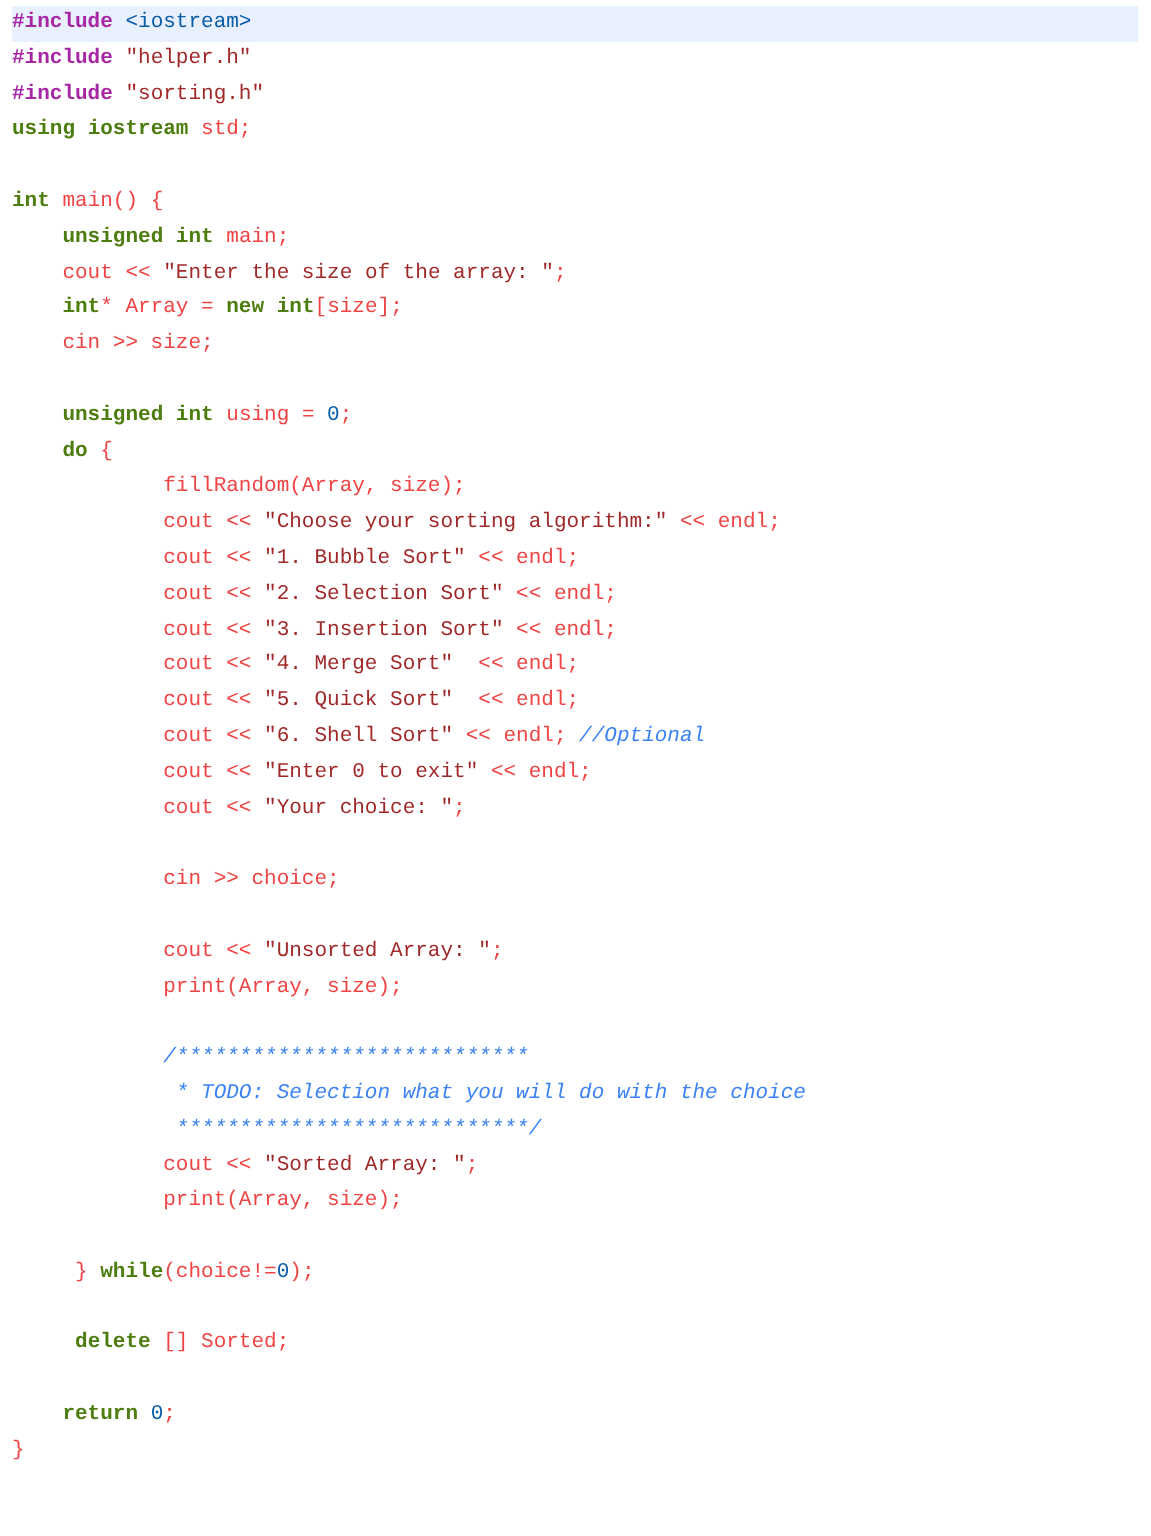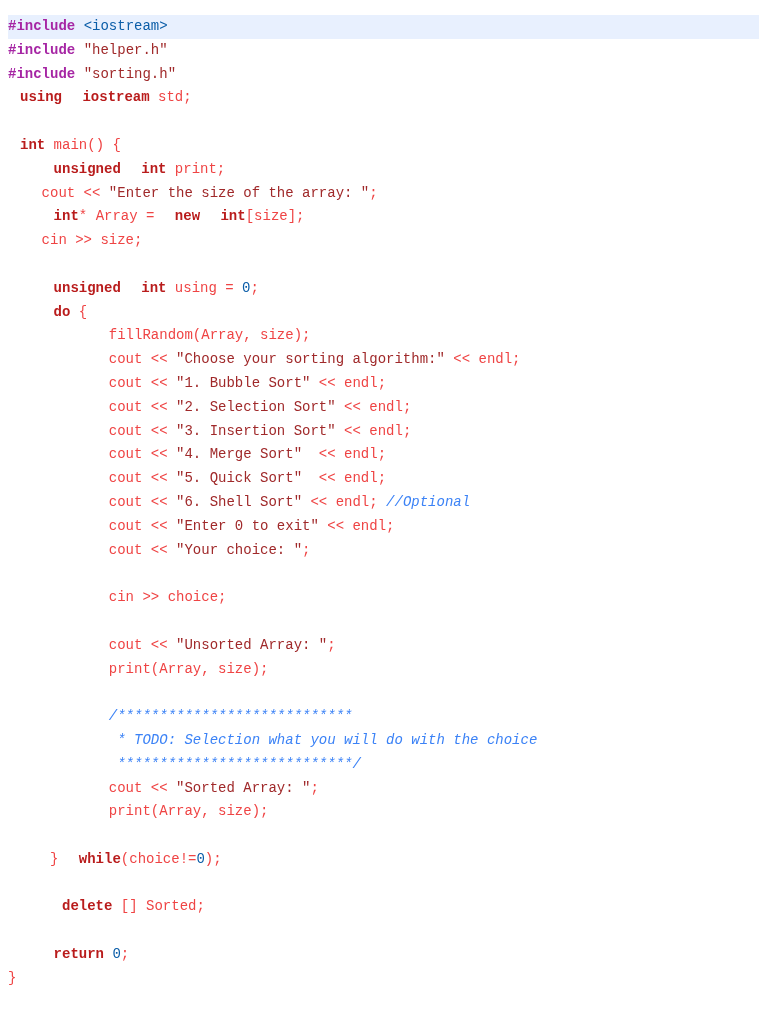--- a/index.html
+++ b/index.html
@@ -6,46 +6,46 @@
     margin: 0;
     padding: 0;
     background: #ffffff;
     font-family: "Menlo", "Consolas", "Courier New", monospace;
     font-size: 14px;
     line-height: 1.7;
     width: 767px;
   }
   pre {
     margin: 0;
-    padding: 15px 8px 8px 8px;
+    padding: 4px 8px 8px 8px;
     white-space: pre;
     font-family: inherit;
   }
   .line-hl {
     background: #e8f0fe;
     display: block;
     width: 100%;
   }
-  .kw    { color: #b91c1c; font-weight: 600; margin-left: 12px; }   
+  .kw    { color: #4d7c0f; font-weight: 600; }   
   .pp    { color: #a626a4; font-weight: 600; }   
   .str   { color: #a0292a; }                     
   .hdr   { color: #a0292a; }
   .num   { color: #0a5da8; }
   .cmt   { color: #3b82f6; font-style: italic; } 
   .plain { color: #ef4444; }
 </style>
 </head>
 <body>
 
 <pre><span class="line-hl"><span class="pp">#include</span> <span class="num">&lt;iostream&gt;</span></span><span class="pp">#include</span> <span class="hdr">"helper.h"</span>
 <span class="pp">#include</span> <span class="hdr">"sorting.h"</span>
 <span class="kw">using</span> <span class="kw">iostream</span><span class="plain"> std;</span>
 <span></span>
 <span class="kw">int</span><span class="plain"> main() {</span>
-<span class="plain">    </span><span class="kw">unsigned</span><span> </span><span class="kw">int</span><span class="plain"> print;</span>
+<span class="plain">    </span><span class="kw">unsigned</span><span> </span><span class="kw">int</span><span class="plain"> main;</span>
 <span class="plain">    cout &lt;&lt; </span><span class="str">"Enter the size of the array: "</span><span class="plain">;</span>
 <span class="plain">    </span><span class="kw">int</span><span class="plain">* Array = </span><span class="kw">new</span><span> </span><span class="kw">int</span><span class="plain">[size];</span>
 <span class="plain">    cin &gt;&gt; size;</span>
 <span></span>
 <span class="plain">    </span><span class="kw">unsigned</span><span> </span><span class="kw">int</span><span class="plain"> using = </span><span class="num">0</span><span class="plain">;</span>
 <span class="plain">    </span><span class="kw">do</span><span class="plain"> {</span>
 <span class="plain">            fillRandom(Array, size);</span>
 <span class="plain">            cout &lt;&lt; </span><span class="str">"Choose your sorting algorithm:"</span><span class="plain"> &lt;&lt; endl;</span>
 <span class="plain">            cout &lt;&lt; </span><span class="str">"1. Bubble Sort"</span><span class="plain"> &lt;&lt; endl;</span>
 <span class="plain">            cout &lt;&lt; </span><span class="str">"2. Selection Sort"</span><span class="plain"> &lt;&lt; endl;</span>

